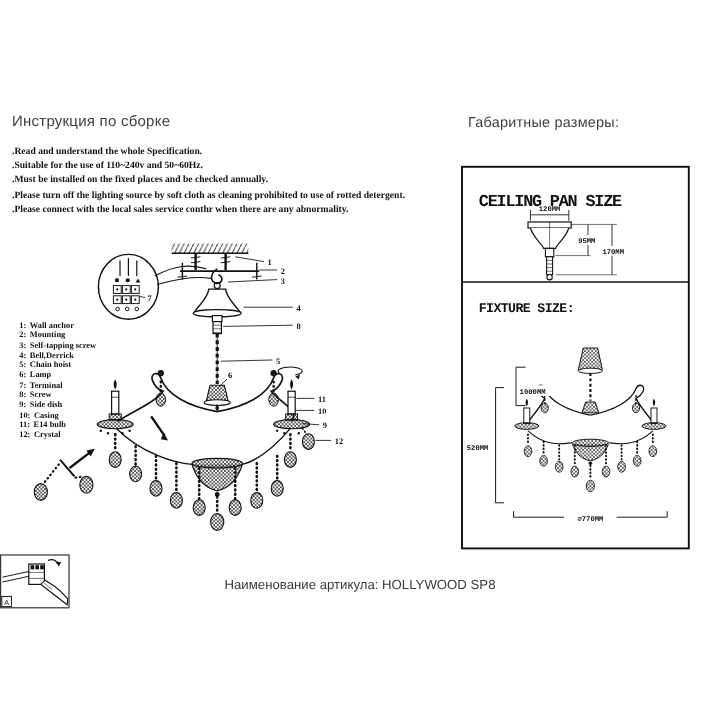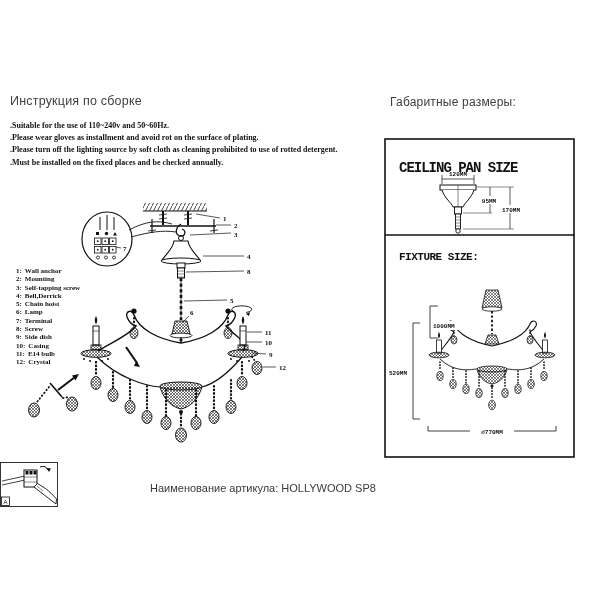--- a/index.html
+++ b/index.html
@@ -9,42 +9,43 @@
   .heading-left{left:10px;top:94px;}
   .heading-right{left:390px;top:95px;font-size:12px;}
   .instructions{position:absolute;left:8px;top:120px;width:330px;
       font-family:"Liberation Serif",serif;font-weight:bold;font-size:8px;line-height:12.2px;
       color:#111;white-space:nowrap;}
   .instructions .ins{padding-left:2px;}
   .parts-list{position:absolute;left:16px;top:267px;font-family:"Liberation Serif",serif;
       font-weight:bold;font-size:7px;line-height:8.3px;color:#111;white-space:nowrap;}
   .part-row span{display:inline;}
   .part-row .num{margin-right:3px;}
-  .footer-text{position:absolute;left:150px;top:482px;width:300px;
+  .footer-text{position:absolute;left:150px;top:482px;width:300px;text-align:center;
       font-size:11px;color:#3a3a3a;}
   svg{position:absolute;overflow:visible;}
   svg text{fill:#111;}
   .co{font-family:"Liberation Serif",serif;font-weight:bold;font-size:7px;}
   .panel-title{font-family:"Liberation Mono",monospace;font-weight:bold;}
   .dim{font-family:"Liberation Mono",monospace;font-weight:bold;font-size:6px;}
 </style>
 </head>
 <body>
 
 <div class="page">
 
   <div class="heading heading-left">Инструкция по сборке</div>
 
   <div class="heading heading-right">Габаритные размеры:</div>
 
   <div class="instructions">
+    <div class="ins">.Read and understand the whole Specification.</div>
     <div class="ins">.Suitable for the use of 110~240v and 50~60Hz.</div>
-    <div class="ins">.Please wear gloves as installment and avoid rot on the surface of plating.</div>
+    <div class="ins">.Must be installed on the fixed places and be checked annually.</div>
     <div class="ins">.Please turn off the lighting source by soft cloth as cleaning prohibited to use of rotted detergent.</div>
-    <div class="ins">.Must be installed on the fixed places and be checked annually.</div>
+    <div class="ins">.Please connect with the local sales service conthr when there are any abnormality.</div>
   </div>
 
   <div class="parts-list">
     <div class="part-row"><span class="num">1:</span><span>Wall anchor</span></div>
     <div class="part-row"><span class="num">2:</span><span>Mounting</span></div>
     <div class="part-row"><span class="num">3:</span><span>Self-tapping screw</span></div>
     <div class="part-row"><span class="num">4:</span><span>Bell,Derrick</span></div>
     <div class="part-row"><span class="num">5:</span><span>Chain hoist</span></div>
     <div class="part-row"><span class="num">6:</span><span>Lamp</span></div>
     <div class="part-row"><span class="num">7:</span><span>Terminal</span></div>

